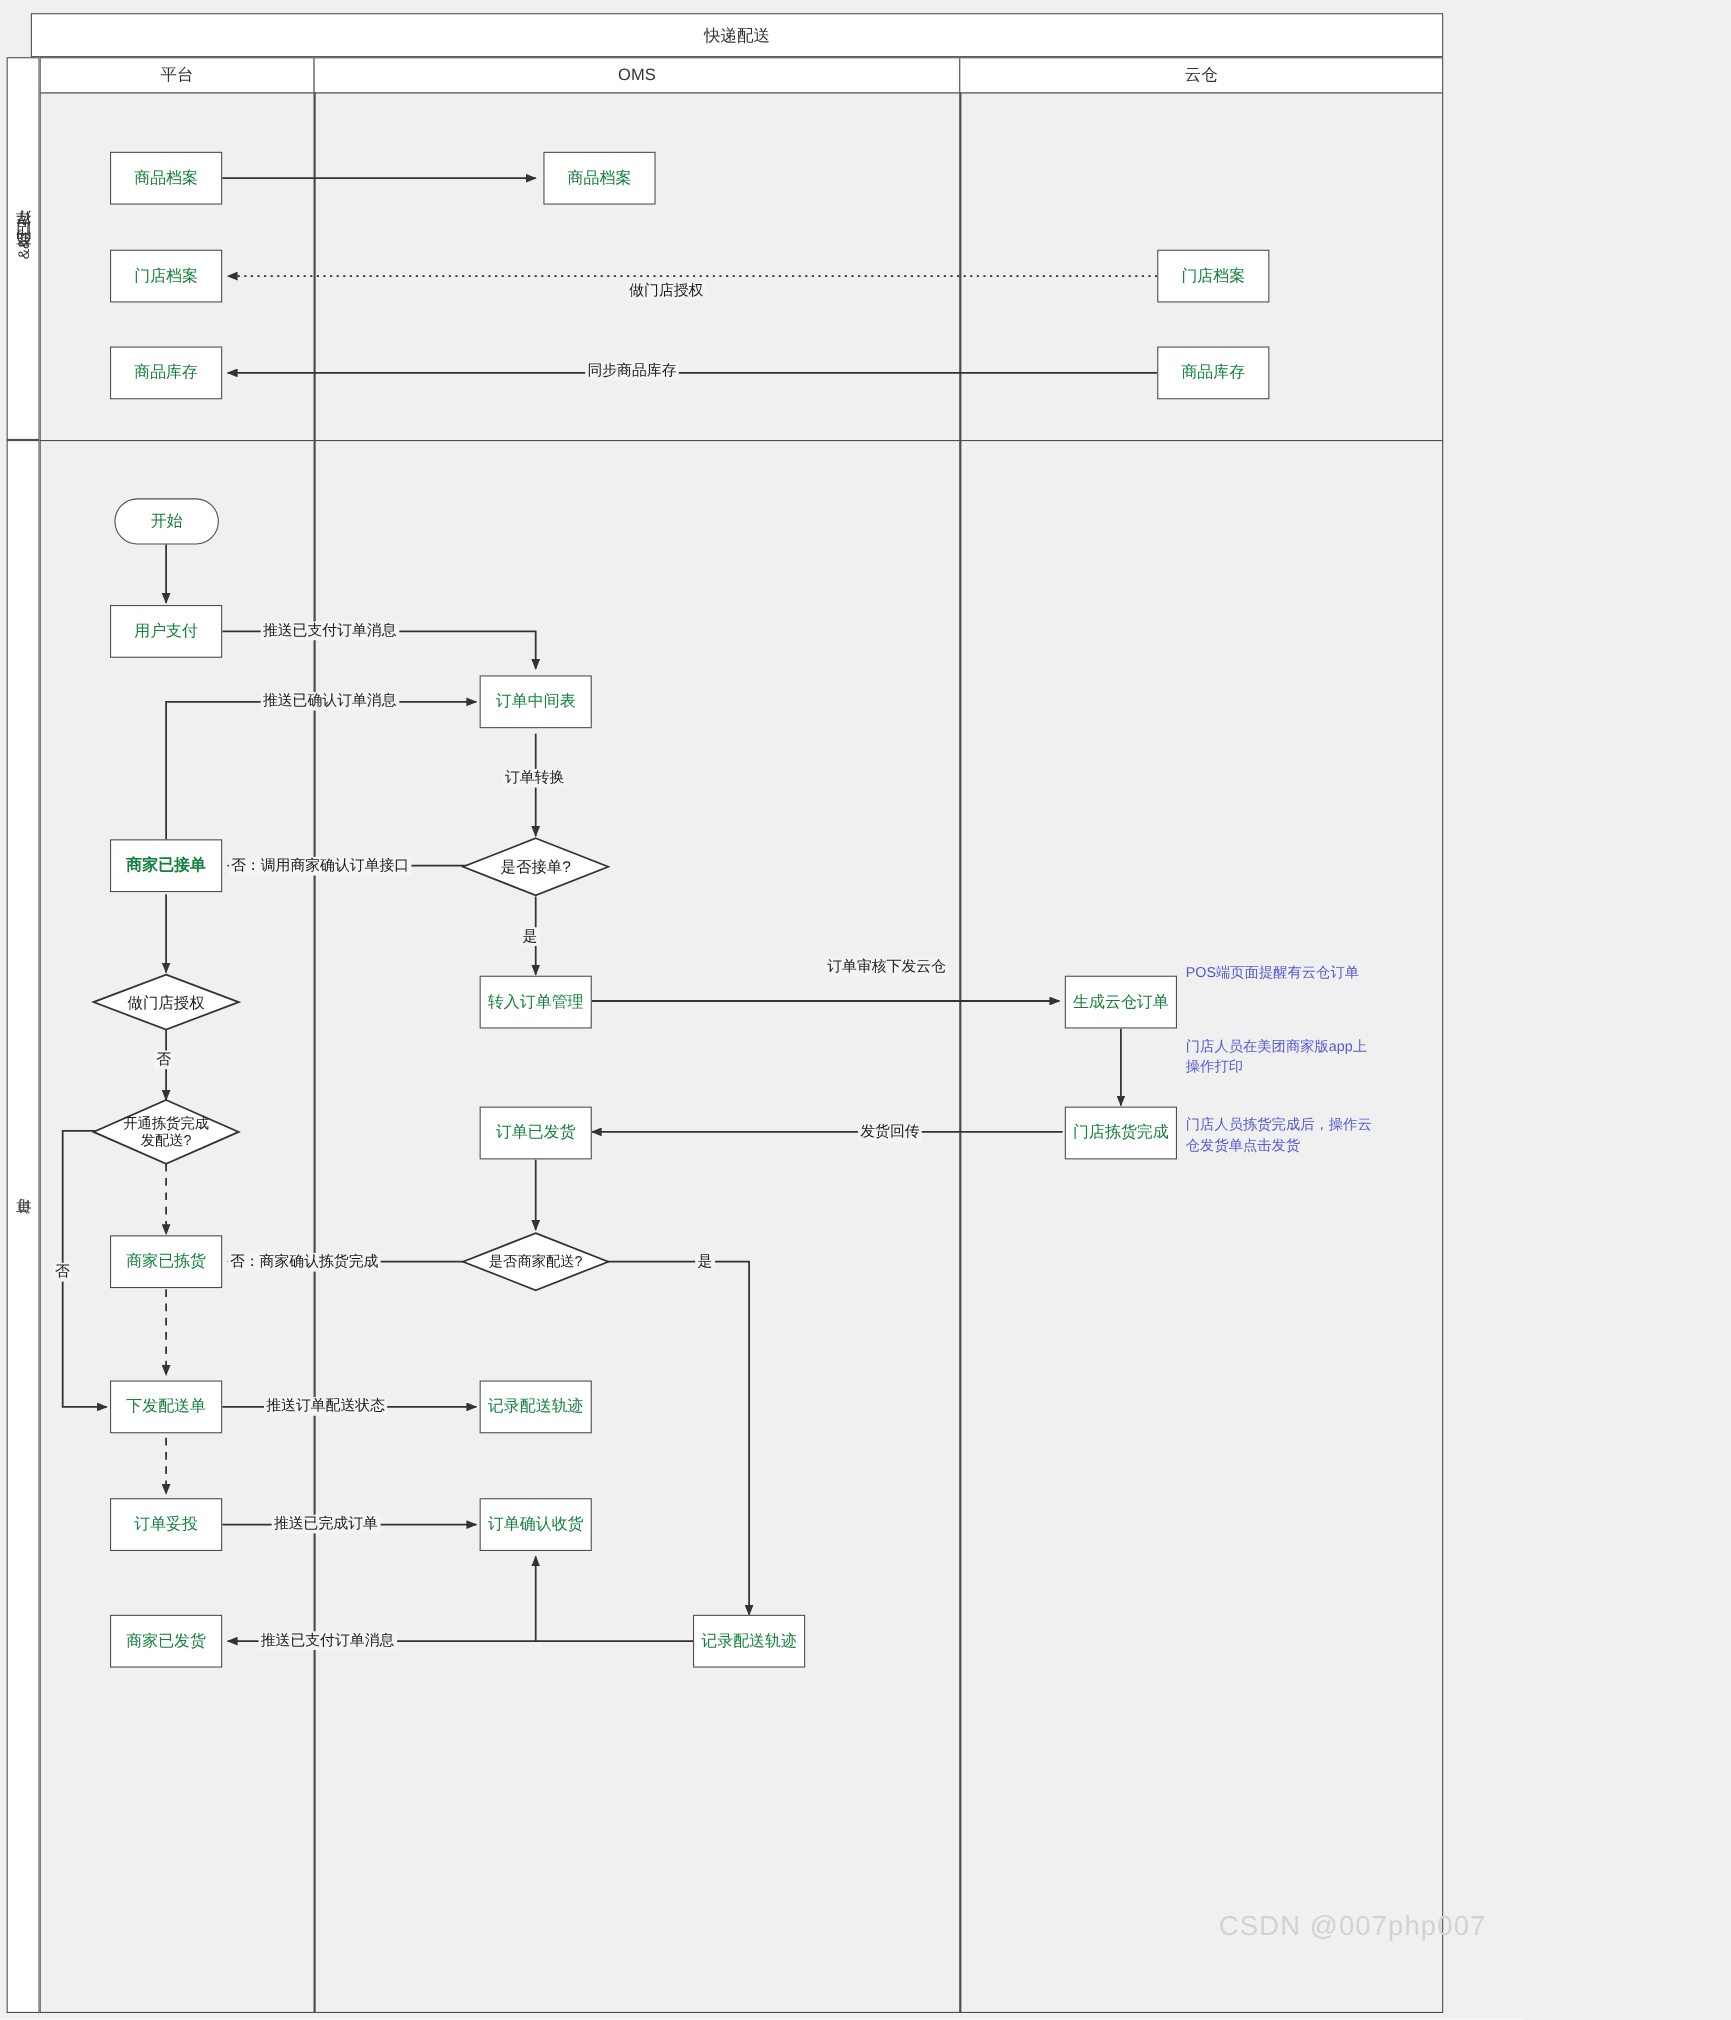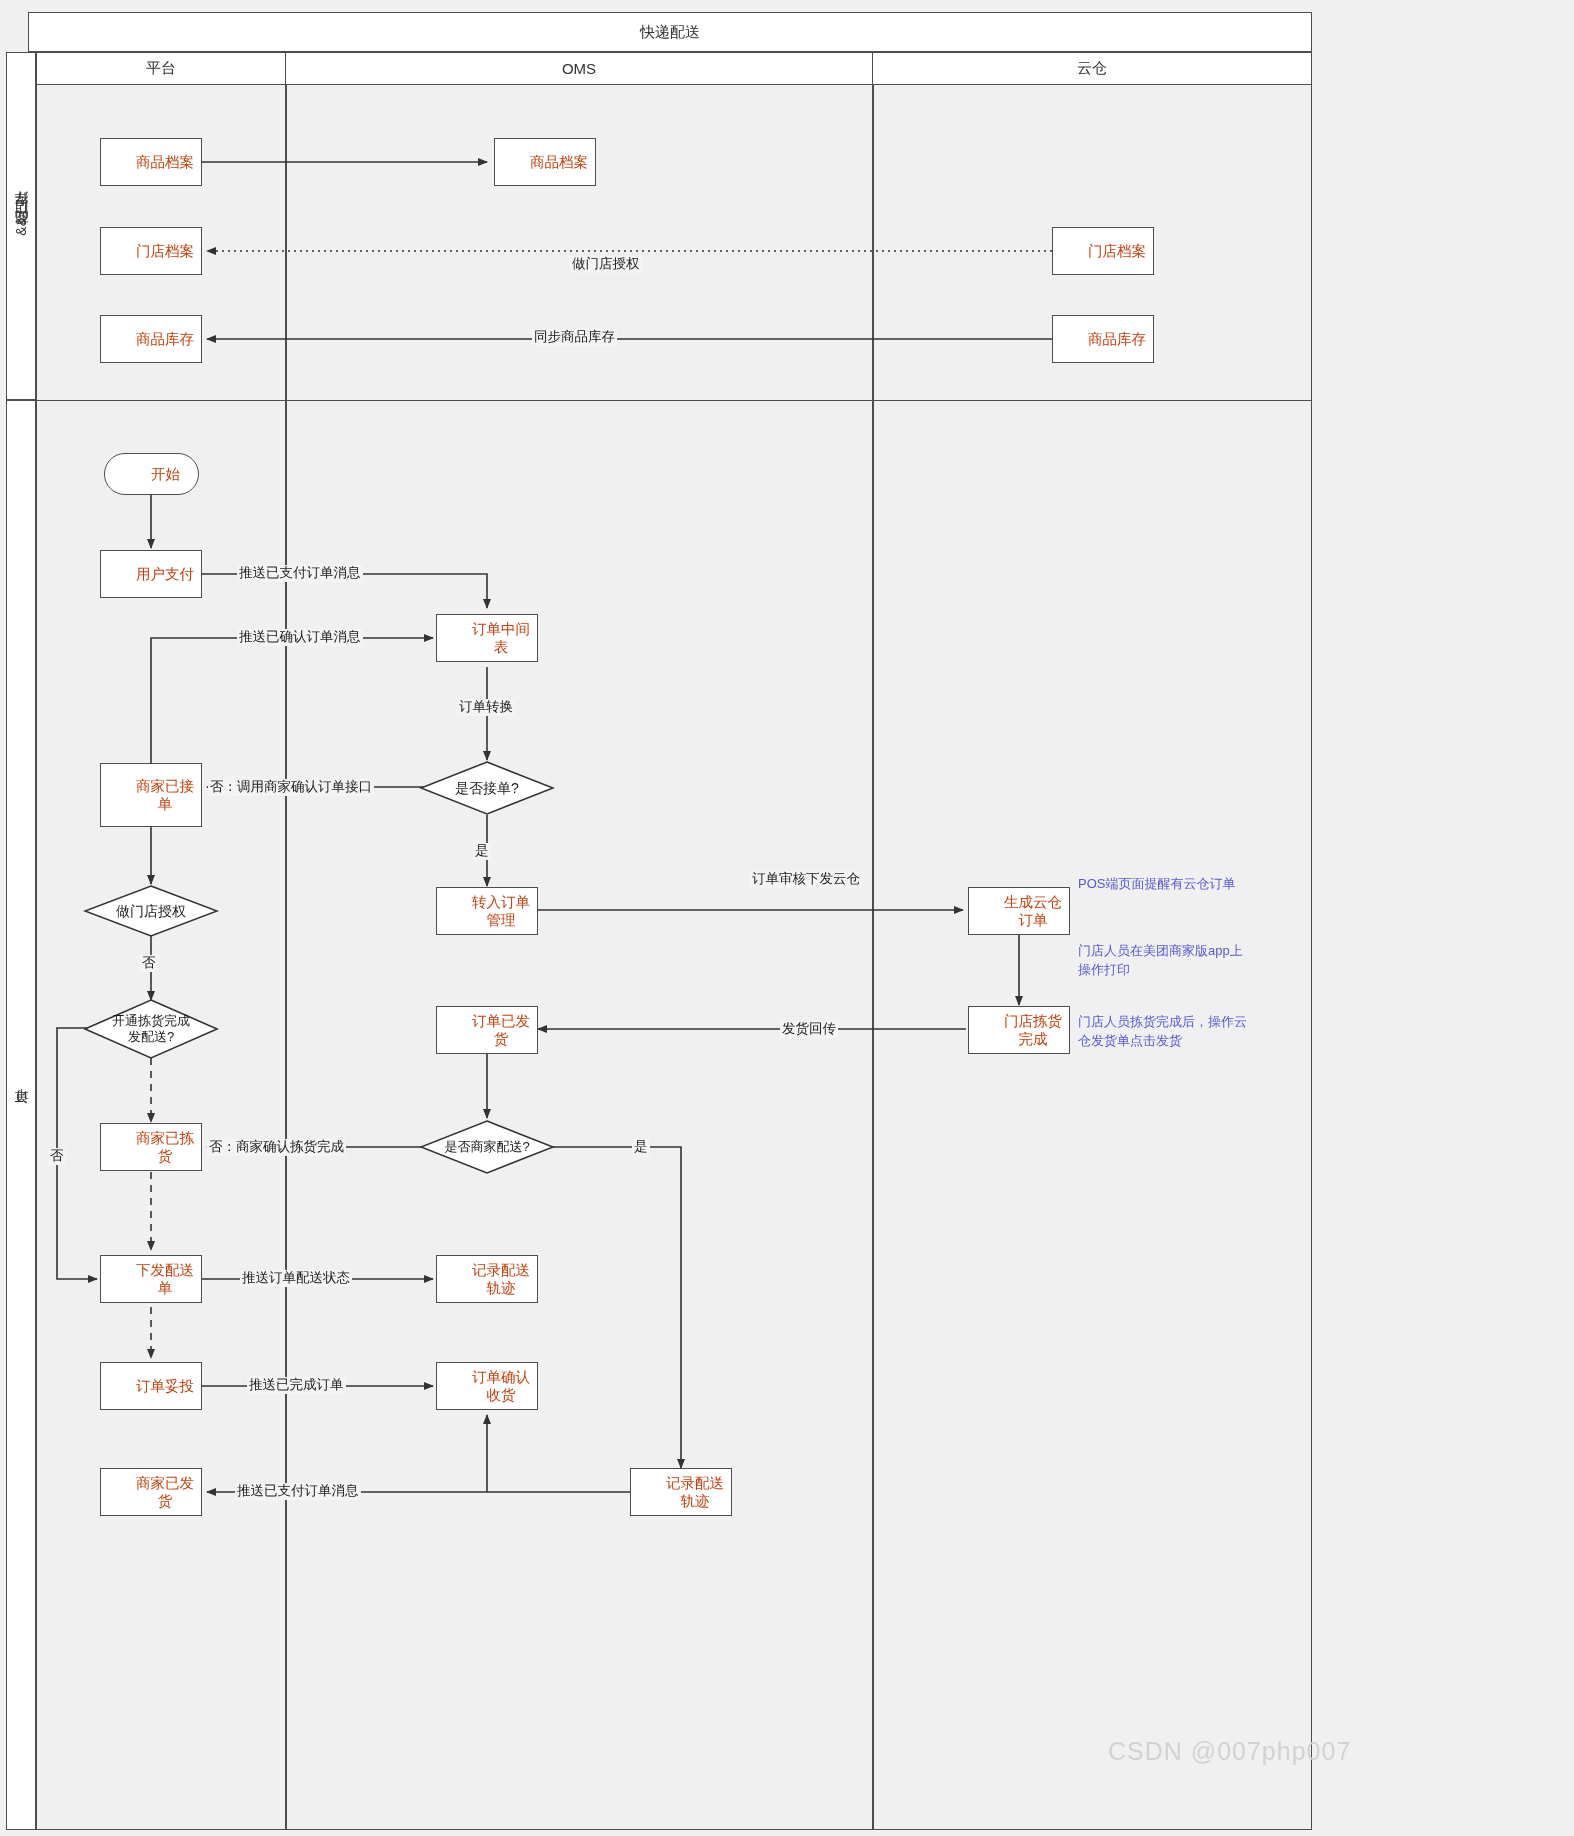--- a/index.html
+++ b/index.html
@@ -11,21 +11,21 @@
                font-size:15px;color:#333;background:#ffffff;border:1.5px solid #4d4d4d;}
   .lane-body{position:absolute;box-sizing:border-box;background:#f0f0f0;border:1.5px solid #4d4d4d;}
   .vlane-label{position:absolute;box-sizing:border-box;display:flex;align-items:center;justify-content:center;
                background:#ffffff;border:1.5px solid #4d4d4d;}
   .vlane-label span{writing-mode:vertical-rl;transform:rotate(180deg);font-size:14px;color:#333;white-space:nowrap;}
   .colsep{position:absolute;background:#4d4d4d;width:1.5px;}
 
   
   .node{position:absolute;box-sizing:border-box;background:#ffffff;border:1.5px solid #4d4d4d;
         display:flex;align-items:center;justify-content:center;text-align:center;
-        font-size:14.5px;color:#c2410c;line-height:1.25;padding-left:28px;}
+        font-size:14.5px;color:#15803d;line-height:1.25;}
   .node.round{border-radius:22px;}
   .diamond{position:absolute;}
   .diamond svg{position:absolute;left:0;top:0;}
   .diamond .dtext{position:absolute;left:0;top:0;width:100%;height:100%;
         display:flex;align-items:center;justify-content:center;text-align:center;
         font-size:14px;color:#1a1a1a;line-height:1.2;}
 
   
   .edges{position:absolute;left:0;top:0;width:1574px;height:1836px;pointer-events:none;}
   .edge-label{position:absolute;background:#f4f4f4;font-size:13.5px;color:#1a1a1a;
@@ -143,21 +143,21 @@
 
   <div class="node round" style="left:104px;top:453px;width:95px;height:42px;">
     <span>开始</span>
   </div>
   <div class="node" style="left:100px;top:550px;width:102px;height:48px;">
     <span>用户支付</span>
   </div>
   <div class="node" style="left:436px;top:614px;width:102px;height:48px;">
     <span>订单中间表</span>
   </div>
-  <div class="node" style="left:100px;top:763px;width:102px;height:64px;">
+  <div class="node" style="left:100px;top:763px;width:102px;height:48px;font-weight:bold;">
     <span>商家已接单</span>
   </div>
 
   <div class="diamond" style="left:419px;top:760px;width:136px;height:56px;">
     <svg width="136" height="56">
         <polygon points="68,2 134,28 68,54 2,28" fill="#ffffff" stroke="#333" stroke-width="1.6"></polygon>
       </svg>
     <div class="dtext">
         <span>是否接单?</span>
       </div>

